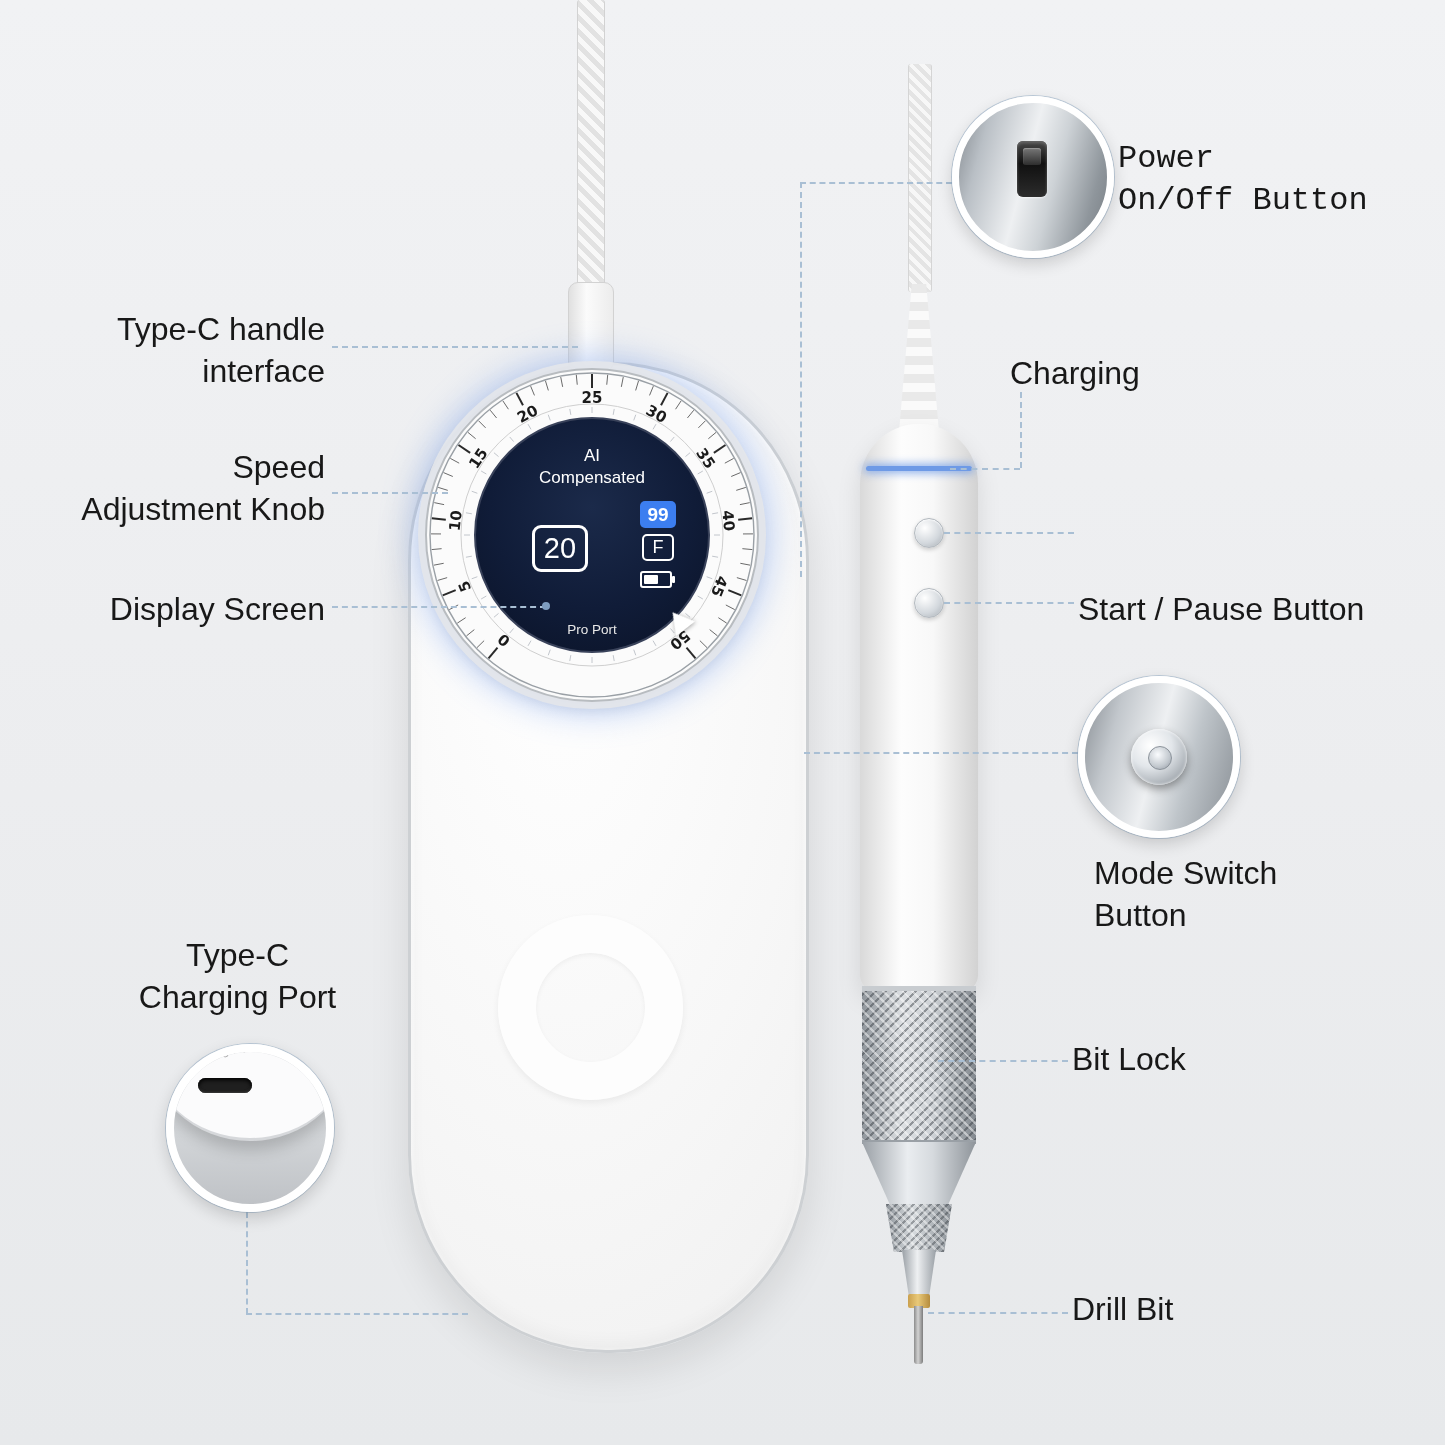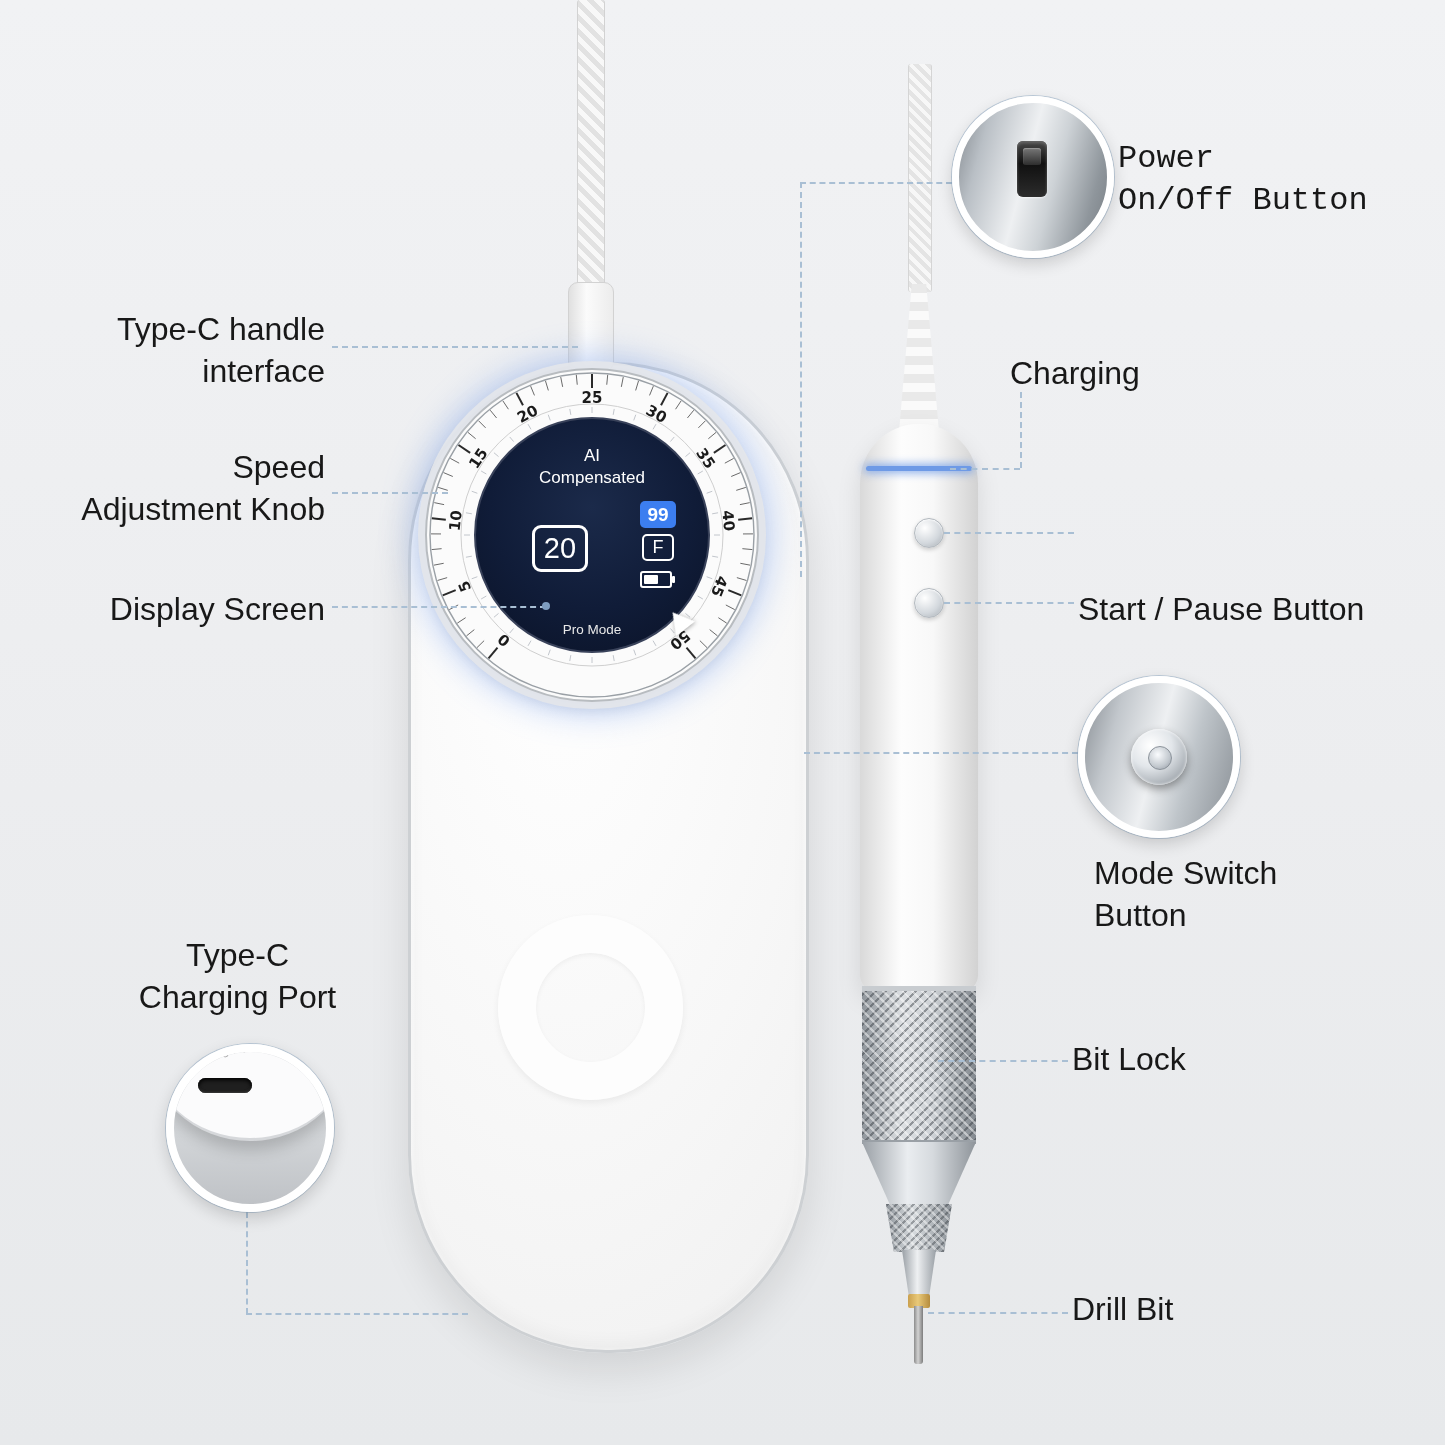--- a/index.html
+++ b/index.html
@@ -254,21 +254,21 @@
       </svg>
     <div class="screen">
       <div class="screen-header">AI
 Compensated</div>
       <div class="speed-box">20</div>
       <div class="badge-99">99</div>
       <div class="badge-f">F</div>
       <div class="battery">
           <span class="battery-fill"></span>
         </div>
-      <div class="screen-mode">Pro Mode</div>
+      <div class="screen-mode">Pro Port</div>
     </div>
     <div class="dial-pointer"></div>
   </div>
 
   <div class="ring"></div>
 
   <div class="hp-cable"></div>
   <div class="hp-relief"></div>
   <div class="hp-body"></div>
   <div class="hp-indicator"></div>

